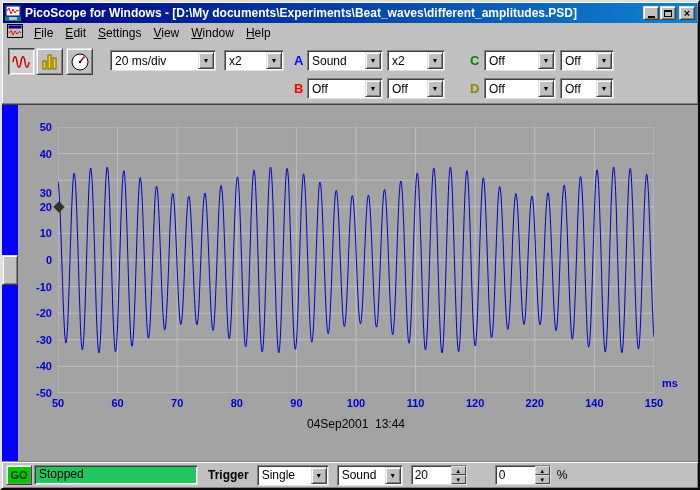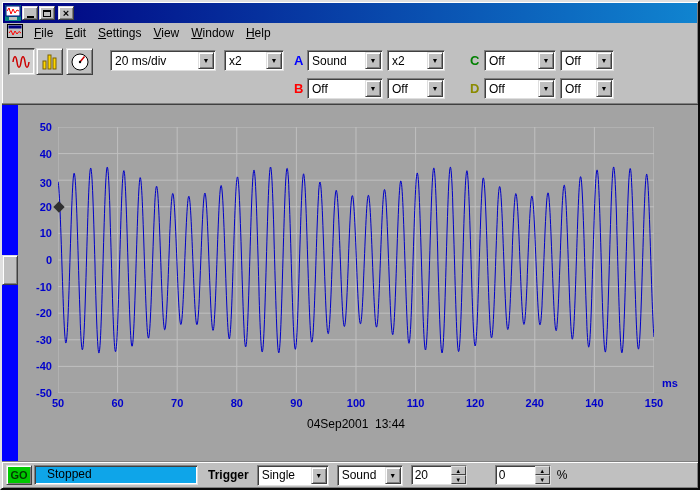--- a/index.html
+++ b/index.html
@@ -55,23 +55,23 @@
   .xtick{position:absolute;top:0;width:40px;margin-left:-20px;text-align:center;font-size:11px;font-weight:bold;}
   #ms-label{position:absolute;left:644px;top:272px;font-size:11px;font-weight:bold;}
   #timestamp{position:absolute;left:40px;top:312px;width:596px;text-align:center;font-size:12px;color:#000;white-space:pre;}
   #trigger-marker{position:absolute;left:37px;width:8px;height:8px;background:#303030;transform:rotate(45deg);}
 
   
   .statusbar{height:27px;border-top:1px solid #808080;box-shadow:inset 0 1px 0 #ffffff;display:flex;align-items:center;padding-left:4px;}
   .go-btn{width:26px;height:20px;font-size:11px;font-weight:bold;color:#003800;background:#00c800;border:1px solid;
     border-color:#dfdfdf #404040 #404040 #dfdfdf;box-shadow:inset 1px 1px 0 #fff,inset -1px -1px 0 #808080;
     padding:0;font-family:inherit;flex:none;}
-  .status-field{width:164px;height:20px;margin-left:2px;background:#0ea5e9;border:1px solid;
+  .status-field{width:164px;height:20px;margin-left:2px;background:#22c55e;border:1px solid;
     border-color:#808080 #dfdfdf #dfdfdf #808080;box-shadow:inset 1px 1px 0 #404040,inset -1px -1px 0 #fff;
-    font-size:12px;line-height:17px;padding-left:12px;color:#000;flex:none;}
+    font-size:12px;line-height:17px;padding-left:4px;color:#000;flex:none;}
   .trigger-label{font-size:12px;font-weight:bold;margin-left:10px;flex:none;}
   .combo.sb{position:static;flex:none;margin-left:8px;}
   .spin{width:56px;height:20px;margin-left:8px;background:#fff;border:1px solid;
     border-color:#808080 #dfdfdf #dfdfdf #808080;box-shadow:inset 1px 1px 0 #404040,inset -1px -1px 0 #fff;
     display:flex;align-items:stretch;flex:none;}
   .spin2{margin-left:28px;}
   .spin-text{flex:1;font-size:12px;padding-left:3px;display:flex;align-items:center;color:#000;}
   .spin-btns{width:15px;display:flex;flex-direction:column;}
   .spin-b{flex:1;background:#c0c0c0;border:1px solid;border-color:#dfdfdf #404040 #404040 #dfdfdf;
     font-size:6px;line-height:6px;display:flex;align-items:center;justify-content:center;color:#000;}
@@ -84,20 +84,21 @@
 
   <div class="titlebar">
     <span class="app-icon">
       <svg width="16" height="16" viewBox="0 0 16 16">
         <rect x="0" y="0" width="16" height="16" fill="#008080"></rect>
         <rect x="1" y="1" width="14" height="10" fill="#ffffff" stroke="#000080"></rect>
         <path d="M2 6 L4 3 L6 9 L8 4 L10 8 L12 5 L14 6" stroke="#ff0000" fill="none"></path>
         <rect x="4" y="12" width="8" height="3" fill="#c0c0c0"></rect>
       </svg>
     </span>
+    <span class="title-text">PicoScope for Windows - [D:\My documents\Experiments\Beat_waves\different_amplitudes.PSD]</span>
     <span class="tbtn">
         <span class="glyph-min"></span>
       </span>
     <span class="tbtn">
         <span class="glyph-restore"></span>
       </span>
     <span class="tbtn tbtn-close">
         <span class="glyph-close">×</span>
       </span>
   </div>
@@ -215,40 +216,40 @@
           <line x1="0" y1="159.6" x2="596" y2="159.6" stroke="#c0c0c0"></line>
           <line x1="0" y1="186.2" x2="596" y2="186.2" stroke="#c0c0c0"></line>
           <line x1="0" y1="212.8" x2="596" y2="212.8" stroke="#c0c0c0"></line>
           <line x1="0" y1="239.4" x2="596" y2="239.4" stroke="#c0c0c0"></line>
           <line x1="0" y1="266" x2="596" y2="266" stroke="#c0c0c0"></line>
           <path d="M0.0 54.7L0.3 56.1L0.6 58.6L0.9 62.1L1.2 66.5L1.5 71.8L1.8 77.9L2.1 84.7L2.4 92.2L2.7 100.3L3.0 108.8L3.3 117.7L3.6 126.8L3.9 136.0L4.2 145.2L4.5 154.3L4.8 163.2L5.1 171.6L5.4 179.7L5.7 187.1L6.0 193.8L6.3 199.8L6.6 205.0L6.9 209.2L7.2 212.4L7.4 214.6L7.7 215.8L8.0 215.9L8.3 214.9L8.6 212.9L8.9 209.8L9.2 205.7L9.5 200.6L9.8 194.7L10.1 187.9L10.4 180.4L10.7 172.3L11.0 163.6L11.3 154.5L11.6 145.1L11.9 135.5L12.2 125.9L12.5 116.3L12.8 106.9L13.1 97.8L13.4 89.1L13.7 81.0L14.0 73.5L14.3 66.8L14.6 60.9L14.9 55.9L15.2 51.9L15.5 48.9L15.8 47.0L16.1 46.2L16.4 46.6L16.7 48.0L17.0 50.5L17.3 54.2L17.6 58.8L17.9 64.4L18.2 70.9L18.5 78.2L18.8 86.2L19.1 94.9L19.4 104.1L19.7 113.6L20.0 123.5L20.3 133.5L20.6 143.5L20.9 153.4L21.2 163.0L21.5 172.3L21.8 181.1L22.1 189.3L22.3 196.8L22.6 203.5L22.9 209.4L23.2 214.2L23.5 218.0L23.8 220.7L24.1 222.4L24.4 222.8L24.7 222.1L25.0 220.3L25.3 217.4L25.6 213.3L25.9 208.3L26.2 202.2L26.5 195.3L26.8 187.5L27.1 179.0L27.4 170.0L27.7 160.4L28.0 150.5L28.3 140.3L28.6 130.0L28.9 119.8L29.2 109.7L29.5 99.9L29.8 90.5L30.1 81.6L30.4 73.3L30.7 65.8L31.0 59.2L31.3 53.5L31.6 48.8L31.9 45.2L32.2 42.7L32.5 41.3L32.8 41.1L33.1 42.1L33.4 44.3L33.7 47.5L34.0 51.9L34.3 57.3L34.6 63.7L34.9 71.0L35.2 79.1L35.5 87.9L35.8 97.2L36.1 107.0L36.4 117.2L36.7 127.6L37.0 138.0L37.2 148.4L37.5 158.6L37.8 168.5L38.1 178.0L38.4 186.8L38.7 195.0L39.0 202.4L39.3 209.0L39.6 214.5L39.9 219.0L40.2 222.5L40.5 224.8L40.8 225.9L41.1 225.8L41.4 224.6L41.7 222.1L42.0 218.6L42.3 213.9L42.6 208.3L42.9 201.6L43.2 194.1L43.5 185.8L43.8 176.8L44.1 167.3L44.4 157.4L44.7 147.1L45.0 136.6L45.3 126.1L45.6 115.7L45.9 105.5L46.2 95.7L46.5 86.3L46.8 77.5L47.1 69.5L47.4 62.2L47.7 55.9L48.0 50.5L48.3 46.2L48.6 43.0L48.9 41.0L49.2 40.1L49.5 40.4L49.8 41.9L50.1 44.6L50.4 48.3L50.7 53.2L51.0 59.1L51.3 65.9L51.6 73.5L51.9 81.9L52.1 91.0L52.4 100.6L52.7 110.6L53.0 120.8L53.3 131.2L53.6 141.7L53.9 152.0L54.2 162.0L54.5 171.7L54.8 180.9L55.1 189.4L55.4 197.2L55.7 204.2L56.0 210.3L56.3 215.4L56.6 219.4L56.9 222.3L57.2 224.1L57.5 224.7L57.8 224.2L58.1 222.4L58.4 219.6L58.7 215.6L59.0 210.6L59.3 204.6L59.6 197.7L59.9 190.0L60.2 181.5L60.5 172.5L60.8 163.0L61.1 153.1L61.4 142.9L61.7 132.7L62.0 122.5L62.3 112.4L62.6 102.6L62.9 93.2L63.2 84.4L63.5 76.1L63.8 68.7L64.1 62.0L64.4 56.3L64.7 51.6L65.0 47.9L65.3 45.3L65.6 43.9L65.9 43.6L66.2 44.4L66.5 46.4L66.8 49.5L67.0 53.6L67.3 58.7L67.6 64.8L67.9 71.8L68.2 79.5L68.5 87.9L68.8 96.8L69.1 106.2L69.4 115.9L69.7 125.8L70.0 135.8L70.3 145.7L70.6 155.4L70.9 164.8L71.2 173.8L71.5 182.2L71.8 190.0L72.1 197.0L72.4 203.2L72.7 208.4L73.0 212.7L73.3 216.0L73.6 218.1L73.9 219.2L74.2 219.1L74.5 218.0L74.8 215.7L75.1 212.4L75.4 208.1L75.7 202.8L76.0 196.7L76.3 189.7L76.6 182.0L76.9 173.8L77.2 165.0L77.5 155.8L77.8 146.4L78.1 136.8L78.4 127.2L78.7 117.8L79.0 108.5L79.3 99.6L79.6 91.1L79.9 83.3L80.2 76.0L80.5 69.6L80.8 64.0L81.1 59.3L81.4 55.6L81.7 52.8L81.9 51.2L82.2 50.6L82.5 51.0L82.8 52.6L83.1 55.1L83.4 58.7L83.7 63.2L84.0 68.6L84.3 74.8L84.6 81.8L84.9 89.4L85.2 97.5L85.5 106.1L85.8 115.0L86.1 124.1L86.4 133.2L86.7 142.4L87.0 151.3L87.3 160.0L87.6 168.4L87.9 176.2L88.2 183.4L88.5 190.0L88.8 195.7L89.1 200.7L89.4 204.7L89.7 207.8L90.0 209.9L90.3 211.0L90.6 211.1L90.9 210.1L91.2 208.1L91.5 205.2L91.8 201.3L92.1 196.6L92.4 191.0L92.7 184.7L93.0 177.7L93.3 170.2L93.6 162.3L93.9 153.9L94.2 145.4L94.5 136.7L94.8 128.0L95.1 119.4L95.4 111.0L95.7 102.9L96.0 95.2L96.3 88.1L96.6 81.6L96.8 75.8L97.1 70.8L97.4 66.6L97.7 63.4L98.0 61.0L98.3 59.6L98.6 59.2L98.9 59.8L99.2 61.3L99.5 63.7L99.8 67.1L100.1 71.3L100.4 76.4L100.7 82.1L101.0 88.5L101.3 95.5L101.6 103.0L101.9 110.8L102.2 118.9L102.5 127.1L102.8 135.4L103.1 143.6L103.4 151.6L103.7 159.4L104.0 166.8L104.3 173.7L104.6 180.0L104.9 185.7L105.2 190.7L105.5 194.8L105.8 198.2L106.1 200.6L106.4 202.2L106.7 202.8L107.0 202.5L107.3 201.2L107.6 199.0L107.9 196.0L108.2 192.1L108.5 187.5L108.8 182.1L109.1 176.1L109.4 169.6L109.7 162.6L110.0 155.2L110.3 147.5L110.6 139.6L110.9 131.7L111.2 123.9L111.5 116.2L111.7 108.7L112.0 101.6L112.3 94.9L112.6 88.8L112.9 83.3L113.2 78.5L113.5 74.4L113.8 71.1L114.1 68.7L114.4 67.1L114.7 66.5L115.0 66.7L115.3 67.8L115.6 69.9L115.9 72.7L116.2 76.4L116.5 80.8L116.8 85.9L117.1 91.7L117.4 98.0L117.7 104.7L118.0 111.8L118.3 119.2L118.6 126.8L118.9 134.4L119.2 142.0L119.5 149.4L119.8 156.7L120.1 163.5L120.4 170.0L120.7 175.9L121.0 181.3L121.3 185.9L121.6 189.9L121.9 193.0L122.2 195.4L122.5 196.8L122.8 197.5L123.1 197.2L123.4 196.1L123.7 194.1L124.0 191.2L124.3 187.6L124.6 183.3L124.9 178.2L125.2 172.6L125.5 166.4L125.8 159.8L126.1 152.8L126.4 145.5L126.6 138.1L126.9 130.6L127.2 123.2L127.5 115.9L127.8 108.8L128.1 102.0L128.4 95.7L128.7 89.9L129.0 84.7L129.3 80.2L129.6 76.4L129.9 73.3L130.2 71.1L130.5 69.7L130.8 69.2L131.1 69.5L131.4 70.7L131.7 72.8L132.0 75.7L132.3 79.4L132.6 83.8L132.9 88.9L133.2 94.6L133.5 100.8L133.8 107.4L134.1 114.5L134.4 121.7L134.7 129.2L135.0 136.7L135.3 144.1L135.6 151.4L135.9 158.5L136.2 165.2L136.5 171.5L136.8 177.3L137.1 182.5L137.4 187.0L137.7 190.8L138.0 193.8L138.3 196.0L138.6 197.3L138.9 197.7L139.2 197.3L139.5 196.0L139.8 193.8L140.1 190.8L140.4 187.0L140.7 182.5L141.0 177.3L141.3 171.4L141.5 165.0L141.8 158.2L142.1 151.0L142.4 143.6L142.7 136.0L143.0 128.3L143.3 120.7L143.6 113.2L143.9 106.0L144.2 99.1L144.5 92.7L144.8 86.8L145.1 81.5L145.4 76.9L145.7 73.0L146.0 70.0L146.3 67.7L146.6 66.4L146.9 66.0L147.2 66.4L147.5 67.8L147.8 70.0L148.1 73.1L148.4 77.1L148.7 81.8L149.0 87.2L149.3 93.2L149.6 99.8L149.9 106.9L150.2 114.3L150.5 122.0L150.8 129.9L151.1 137.9L151.4 145.8L151.7 153.6L152.0 161.1L152.3 168.3L152.6 175.0L152.9 181.2L153.2 186.8L153.5 191.6L153.8 195.7L154.1 199.0L154.4 201.4L154.7 202.9L155.0 203.4L155.3 203.1L155.6 201.7L155.9 199.5L156.2 196.3L156.4 192.3L156.7 187.5L157.0 182.0L157.3 175.7L157.6 168.9L157.9 161.6L158.2 153.8L158.5 145.8L158.8 137.5L159.1 129.2L159.4 120.9L159.7 112.7L160.0 104.7L160.3 97.1L160.6 89.9L160.9 83.3L161.2 77.3L161.5 72.0L161.8 67.5L162.1 63.9L162.4 61.1L162.7 59.3L163.0 58.5L163.3 58.7L163.6 59.8L163.9 61.9L164.2 65.0L164.5 69.0L164.8 73.8L165.1 79.4L165.4 85.8L165.7 92.8L166.0 100.4L166.3 108.4L166.6 116.8L166.9 125.4L167.2 134.2L167.5 143.0L167.8 151.7L168.1 160.2L168.4 168.3L168.7 176.0L169.0 183.2L169.3 189.8L169.6 195.6L169.9 200.7L170.2 204.8L170.5 208.1L170.8 210.4L171.1 211.6L171.3 211.9L171.6 211.1L171.9 209.3L172.2 206.4L172.5 202.7L172.8 197.9L173.1 192.4L173.4 186.0L173.7 178.9L174.0 171.2L174.3 162.9L174.6 154.2L174.9 145.3L175.2 136.1L175.5 126.8L175.8 117.6L176.1 108.6L176.4 99.9L176.7 91.5L177.0 83.7L177.3 76.5L177.6 69.9L177.9 64.2L178.2 59.4L178.5 55.5L178.8 52.6L179.1 50.7L179.4 49.9L179.7 50.2L180.0 51.5L180.3 53.9L180.6 57.3L180.9 61.8L181.2 67.1L181.5 73.4L181.8 80.4L182.1 88.1L182.4 96.5L182.7 105.3L183.0 114.5L183.3 124.0L183.6 133.7L183.9 143.3L184.2 152.9L184.5 162.2L184.8 171.2L185.1 179.7L185.4 187.6L185.7 194.9L186.0 201.4L186.2 207.0L186.5 211.6L186.8 215.3L187.1 217.9L187.4 219.5L187.7 219.9L188.0 219.2L188.3 217.4L188.6 214.5L188.9 210.5L189.2 205.6L189.5 199.6L189.8 192.8L190.1 185.3L190.4 177.0L190.7 168.2L191.0 158.8L191.3 149.1L191.6 139.2L191.9 129.2L192.2 119.2L192.5 109.4L192.8 99.8L193.1 90.7L193.4 82.0L193.7 74.0L194.0 66.8L194.3 60.4L194.6 54.9L194.9 50.3L195.2 46.9L195.5 44.5L195.8 43.3L196.1 43.2L196.4 44.2L196.7 46.5L197.0 49.8L197.3 54.2L197.6 59.6L197.9 65.9L198.2 73.1L198.5 81.2L198.8 89.8L199.1 99.1L199.4 108.8L199.7 118.8L200.0 129.0L200.3 139.3L200.6 149.6L200.9 159.6L201.1 169.3L201.4 178.6L201.7 187.3L202.0 195.3L202.3 202.5L202.6 208.8L202.9 214.2L203.2 218.6L203.5 221.8L203.8 224.0L204.1 224.9L204.4 224.7L204.7 223.4L205.0 220.8L205.3 217.2L205.6 212.5L205.9 206.7L206.2 200.0L206.5 192.5L206.8 184.1L207.1 175.1L207.4 165.6L207.7 155.7L208.0 145.4L208.3 135.0L208.6 124.5L208.9 114.2L209.2 104.1L209.5 94.3L209.8 85.0L210.1 76.4L210.4 68.4L210.7 61.3L211.0 55.1L211.3 49.9L211.6 45.7L211.9 42.6L212.2 40.7L212.5 40.0L212.8 40.5L213.1 42.1L213.4 44.9L213.7 48.8L214.0 53.8L214.3 59.8L214.6 66.7L214.9 74.5L215.2 83.0L215.5 92.2L215.8 101.9L216.0 112.0L216.3 122.3L216.6 132.8L216.9 143.3L217.2 153.7L217.5 163.8L217.8 173.5L218.1 182.6L218.4 191.2L218.7 199.0L219.0 205.9L219.3 212.0L219.6 217.0L219.9 220.9L220.2 223.7L220.5 225.4L220.8 225.9L221.1 225.2L221.4 223.3L221.7 220.3L222.0 216.2L222.3 211.0L222.6 204.8L222.9 197.7L223.2 189.8L223.5 181.1L223.8 171.9L224.1 162.2L224.4 152.1L224.7 141.8L225.0 131.3L225.3 120.9L225.6 110.7L225.9 100.8L226.2 91.3L226.5 82.3L226.8 74.0L227.1 66.4L227.4 59.7L227.7 54.0L228.0 49.2L228.3 45.6L228.6 43.0L228.9 41.6L229.2 41.4L229.5 42.3L229.8 44.5L230.1 47.7L230.4 52.0L230.7 57.3L230.9 63.6L231.2 70.8L231.5 78.8L231.8 87.4L232.1 96.6L232.4 106.3L232.7 116.3L233.0 126.4L233.3 136.7L233.6 146.9L233.9 156.9L234.2 166.5L234.5 175.7L234.8 184.4L235.1 192.4L235.4 199.6L235.7 205.9L236.0 211.3L236.3 215.7L236.6 219.0L236.9 221.2L237.2 222.3L237.5 222.2L237.8 221.0L238.1 218.6L238.4 215.2L238.7 210.7L239.0 205.3L239.3 198.9L239.6 191.7L239.9 183.7L240.2 175.2L240.5 166.1L240.8 156.6L241.1 146.8L241.4 136.9L241.7 126.9L242.0 117.1L242.3 107.5L242.6 98.2L242.9 89.4L243.2 81.2L243.5 73.7L243.8 66.9L244.1 61.1L244.4 56.1L244.7 52.2L245.0 49.3L245.3 47.5L245.6 46.8L245.8 47.3L246.1 48.8L246.4 51.4L246.7 55.0L247.0 59.7L247.3 65.2L247.6 71.7L247.9 78.9L248.2 86.7L248.5 95.2L248.8 104.1L249.1 113.3L249.4 122.8L249.7 132.4L250.0 141.9L250.3 151.3L250.6 160.5L250.9 169.2L251.2 177.5L251.5 185.2L251.8 192.1L252.1 198.3L252.4 203.6L252.7 208.0L253.0 211.3L253.3 213.7L253.6 215.0L253.9 215.2L254.2 214.4L254.5 212.5L254.8 209.6L255.1 205.8L255.4 200.9L255.7 195.3L256.0 188.8L256.3 181.6L256.6 173.8L256.9 165.6L257.2 156.9L257.5 147.9L257.8 138.8L258.1 129.7L258.4 120.6L258.7 111.7L259.0 103.1L259.3 95.0L259.6 87.4L259.9 80.4L260.2 74.1L260.5 68.6L260.7 64.0L261.0 60.3L261.3 57.5L261.6 55.8L261.9 55.0L262.2 55.3L262.5 56.6L262.8 58.9L263.1 62.2L263.4 66.3L263.7 71.4L264.0 77.2L264.3 83.7L264.6 90.9L264.9 98.5L265.2 106.6L265.5 115.0L265.8 123.6L266.1 132.3L266.4 141.0L266.7 149.5L267.0 157.8L267.3 165.7L267.6 173.2L267.9 180.1L268.2 186.3L268.5 191.9L268.8 196.6L269.1 200.5L269.4 203.4L269.7 205.4L270.0 206.5L270.3 206.6L270.6 205.7L270.9 203.8L271.2 201.1L271.5 197.4L271.8 192.9L272.1 187.6L272.4 181.6L272.7 175.0L273.0 167.9L273.3 160.3L273.6 152.4L273.9 144.3L274.2 136.0L274.5 127.8L274.8 119.6L275.1 111.7L275.4 104.0L275.6 96.8L275.9 90.1L276.2 84.0L276.5 78.6L276.8 73.9L277.1 70.0L277.4 67.0L277.7 64.8L278.0 63.6L278.3 63.3L278.6 64.0L278.9 65.6L279.2 68.0L279.5 71.4L279.8 75.5L280.1 80.4L280.4 86.0L280.7 92.2L281.0 98.9L281.3 106.1L281.6 113.6L281.9 121.3L282.2 129.2L282.5 137.1L282.8 144.9L283.1 152.5L283.4 159.8L283.7 166.8L284.0 173.2L284.3 179.2L284.6 184.4L284.9 189.0L285.2 192.8L285.5 195.8L285.8 197.9L286.1 199.1L286.4 199.5L286.7 198.9L287.0 197.4L287.3 195.1L287.6 192.0L287.9 188.0L288.2 183.4L288.5 178.0L288.8 172.1L289.1 165.6L289.4 158.7L289.7 151.5L290.0 144.1L290.3 136.5L290.5 128.9L290.8 121.3L291.1 113.9L291.4 106.8L291.7 100.1L292.0 93.9L292.3 88.1L292.6 83.0L292.9 78.6L293.2 75.0L293.5 72.1L293.8 70.0L294.1 68.9L294.4 68.6L294.7 69.2L295.0 70.6L295.3 72.9L295.6 76.0L295.9 79.9L296.2 84.5L296.5 89.8L296.8 95.6L297.1 102.0L297.4 108.7L297.7 115.8L298.0 123.2L298.3 130.6L298.6 138.1L298.9 145.5L299.2 152.7L299.5 159.7L299.8 166.3L300.1 172.4L300.4 178.0L300.7 183.0L301.0 187.3L301.3 190.8L301.6 193.6L301.9 195.5L302.2 196.6L302.5 196.8L302.8 196.2L303.1 194.6L303.4 192.3L303.7 189.1L304.0 185.1L304.3 180.5L304.6 175.2L304.9 169.3L305.2 162.9L305.4 156.1L305.7 148.9L306.0 141.6L306.3 134.1L306.6 126.6L306.9 119.2L307.2 112.0L307.5 105.0L307.8 98.4L308.1 92.3L308.4 86.7L308.7 81.8L309.0 77.5L309.3 74.0L309.6 71.3L309.9 69.4L310.2 68.4L310.5 68.3L310.8 69.0L311.1 70.6L311.4 73.1L311.7 76.4L312.0 80.5L312.3 85.3L312.6 90.7L312.9 96.8L313.2 103.3L313.5 110.3L313.8 117.6L314.1 125.1L314.4 132.8L314.7 140.4L315.0 148.0L315.3 155.4L315.6 162.5L315.9 169.3L316.2 175.5L316.5 181.2L316.8 186.3L317.1 190.7L317.4 194.3L317.7 197.0L318.0 198.9L318.3 200.0L318.6 200.1L318.9 199.3L319.2 197.6L319.5 195.1L319.8 191.6L320.1 187.4L320.3 182.5L320.6 176.8L320.9 170.6L321.2 163.8L321.5 156.6L321.8 149.0L322.1 141.2L322.4 133.3L322.7 125.3L323.0 117.4L323.3 109.7L323.6 102.3L323.9 95.2L324.2 88.7L324.5 82.7L324.8 77.3L325.1 72.7L325.4 68.9L325.7 65.9L326.0 63.9L326.3 62.7L326.6 62.5L326.9 63.2L327.2 64.8L327.5 67.4L327.8 70.8L328.1 75.1L328.4 80.2L328.7 86.0L329.0 92.5L329.3 99.5L329.6 107.0L329.9 114.9L330.2 123.0L330.5 131.4L330.8 139.7L331.1 148.0L331.4 156.2L331.7 164.1L332.0 171.5L332.3 178.5L332.6 185.0L332.9 190.7L333.2 195.8L333.5 200.0L333.8 203.3L334.1 205.7L334.4 207.2L334.7 207.7L335.0 207.2L335.2 205.7L335.5 203.3L335.8 199.9L336.1 195.6L336.4 190.5L336.7 184.6L337.0 178.0L337.3 170.7L337.6 163.0L337.9 154.8L338.2 146.3L338.5 137.6L338.8 128.8L339.1 120.0L339.4 111.4L339.7 103.0L340.0 94.9L340.3 87.4L340.6 80.4L340.9 74.0L341.2 68.4L341.5 63.7L341.8 59.8L342.1 56.9L342.4 54.9L342.7 54.0L343.0 54.1L343.3 55.3L343.6 57.4L343.9 60.6L344.2 64.7L344.5 69.7L344.8 75.6L345.1 82.3L345.4 89.6L345.7 97.5L346.0 105.9L346.3 114.7L346.6 123.8L346.9 133.0L347.2 142.3L347.5 151.5L347.8 160.4L348.1 169.1L348.4 177.3L348.7 184.9L349.0 191.9L349.3 198.2L349.6 203.6L349.9 208.2L350.1 211.7L350.4 214.3L350.7 215.8L351.0 216.3L351.3 215.6L351.6 213.9L351.9 211.2L352.2 207.4L352.5 202.6L352.8 197.0L353.1 190.4L353.4 183.2L353.7 175.2L354.0 166.7L354.3 157.7L354.6 148.3L354.9 138.8L355.2 129.1L355.5 119.4L355.8 109.9L356.1 100.7L356.4 91.8L356.7 83.5L357.0 75.8L357.3 68.8L357.6 62.6L357.9 57.3L358.2 52.9L358.5 49.6L358.8 47.3L359.1 46.1L359.4 46.1L359.7 47.2L360.0 49.4L360.3 52.6L360.6 56.9L360.9 62.2L361.2 68.4L361.5 75.5L361.8 83.3L362.1 91.8L362.4 100.9L362.7 110.3L363.0 120.1L363.3 130.1L363.6 140.1L363.9 150.1L364.2 159.9L364.5 169.3L364.8 178.3L365.0 186.7L365.3 194.5L365.6 201.5L365.9 207.6L366.2 212.8L366.5 217.0L366.8 220.1L367.1 222.1L367.4 223.0L367.7 222.7L368.0 221.2L368.3 218.7L368.6 215.0L368.9 210.2L369.2 204.5L369.5 197.8L369.8 190.3L370.1 182.1L370.4 173.2L370.7 163.8L371.0 154.0L371.3 143.8L371.6 133.6L371.9 123.3L372.2 113.1L372.5 103.1L372.8 93.6L373.1 84.5L373.4 76.0L373.7 68.2L374.0 61.3L374.3 55.2L374.6 50.2L374.9 46.2L375.2 43.3L375.5 41.5L375.8 40.9L376.1 41.5L376.4 43.3L376.7 46.2L377.0 50.2L377.3 55.3L377.6 61.4L377.9 68.3L378.2 76.2L378.5 84.7L378.8 93.9L379.1 103.6L379.4 113.7L379.7 124.0L379.9 134.4L380.2 144.9L380.5 155.2L380.8 165.2L381.1 174.8L381.4 183.9L381.7 192.3L382.0 200.0L382.3 206.9L382.6 212.8L382.9 217.6L383.2 221.5L383.5 224.1L383.8 225.7L384.1 226.0L384.4 225.2L384.7 223.1L385.0 220.0L385.3 215.7L385.6 210.4L385.9 204.0L386.2 196.8L386.5 188.8L386.8 180.0L387.1 170.7L387.4 160.8L387.7 150.6L388.0 140.2L388.3 129.7L388.6 119.3L388.9 109.0L389.2 99.0L389.5 89.5L389.8 80.5L390.1 72.2L390.4 64.7L390.7 58.0L391.0 52.3L391.3 47.6L391.6 44.1L391.9 41.6L392.2 40.3L392.5 40.2L392.8 41.3L393.1 43.6L393.4 47.0L393.7 51.5L394.0 57.0L394.3 63.5L394.6 70.8L394.8 79.0L395.1 87.8L395.4 97.2L395.7 107.1L396.0 117.3L396.3 127.6L396.6 138.1L396.9 148.4L397.2 158.6L397.5 168.4L397.8 177.7L398.1 186.5L398.4 194.6L398.7 201.8L399.0 208.2L399.3 213.7L399.6 218.0L399.9 221.3L400.2 223.5L400.5 224.5L400.8 224.4L401.1 223.0L401.4 220.5L401.7 217.0L402.0 212.3L402.3 206.6L402.6 200.0L402.9 192.6L403.2 184.4L403.5 175.6L403.8 166.2L404.1 156.4L404.4 146.4L404.7 136.2L405.0 126.0L405.3 115.8L405.6 105.9L405.9 96.4L406.2 87.4L406.5 79.0L406.8 71.2L407.1 64.3L407.4 58.3L407.7 53.2L408.0 49.2L408.3 46.3L408.6 44.4L408.9 43.7L409.2 44.2L409.5 45.8L409.7 48.5L410.0 52.3L410.3 57.1L410.6 62.8L410.9 69.5L411.2 76.9L411.5 85.1L411.8 93.8L412.1 103.1L412.4 112.7L412.7 122.5L413.0 132.4L413.3 142.3L413.6 152.1L413.9 161.6L414.2 170.7L414.5 179.3L414.8 187.3L415.1 194.6L415.4 201.0L415.7 206.6L416.0 211.2L416.3 214.8L416.6 217.3L416.9 218.7L417.2 219.0L417.5 218.2L417.8 216.4L418.1 213.4L418.4 209.4L418.7 204.5L419.0 198.6L419.3 191.9L419.6 184.5L419.9 176.4L420.2 167.8L420.5 158.8L420.8 149.5L421.1 140.0L421.4 130.4L421.7 120.9L422.0 111.6L422.3 102.6L422.6 94.0L422.9 85.9L423.2 78.5L423.5 71.8L423.8 66.0L424.1 61.0L424.4 56.9L424.6 53.9L424.9 51.9L425.2 50.9L425.5 51.1L425.8 52.2L426.1 54.5L426.4 57.7L426.7 61.9L427.0 67.0L427.3 73.0L427.6 79.7L427.9 87.0L428.2 95.0L428.5 103.4L428.8 112.2L429.1 121.2L429.4 130.3L429.7 139.4L430.0 148.4L430.3 157.2L430.6 165.6L430.9 173.6L431.2 181.0L431.5 187.7L431.8 193.8L432.1 198.9L432.4 203.3L432.7 206.6L433.0 209.1L433.3 210.5L433.6 210.8L433.9 210.2L434.2 208.6L434.5 205.9L434.8 202.4L435.1 197.9L435.4 192.6L435.7 186.6L436.0 179.8L436.3 172.5L436.6 164.7L436.9 156.5L437.2 148.0L437.5 139.4L437.8 130.7L438.1 122.1L438.4 113.6L438.7 105.5L439.0 97.7L439.3 90.4L439.5 83.8L439.8 77.8L440.1 72.5L440.4 68.1L440.7 64.6L441.0 61.9L441.3 60.2L441.6 59.5L441.9 59.8L442.2 61.0L442.5 63.2L442.8 66.3L443.1 70.2L443.4 75.0L443.7 80.5L444.0 86.7L444.3 93.5L444.6 100.8L444.9 108.5L445.2 116.5L445.5 124.6L445.8 132.9L446.1 141.1L446.4 149.2L446.7 157.0L447.0 164.5L447.3 171.5L447.6 178.0L447.9 183.9L448.2 189.1L448.5 193.5L448.8 197.0L449.1 199.8L449.4 201.6L449.7 202.4L450.0 202.4L450.3 201.4L450.6 199.5L450.9 196.8L451.2 193.2L451.5 188.7L451.8 183.6L452.1 177.8L452.4 171.4L452.7 164.5L453.0 157.3L453.3 149.7L453.6 141.9L453.9 134.0L454.2 126.2L454.4 118.4L454.7 110.9L455.0 103.7L455.3 96.9L455.6 90.6L455.9 85.0L456.2 79.9L456.5 75.6L456.8 72.1L457.1 69.5L457.4 67.7L457.7 66.7L458.0 66.7L458.3 67.6L458.6 69.4L458.9 72.0L459.2 75.4L459.5 79.6L459.8 84.5L460.1 90.1L460.4 96.2L460.7 102.8L461.0 109.9L461.3 117.2L461.6 124.7L461.9 132.3L462.2 139.9L462.5 147.4L462.8 154.6L463.1 161.6L463.4 168.2L463.7 174.2L464.0 179.7L464.3 184.6L464.6 188.7L464.9 192.1L465.2 194.7L465.5 196.4L465.8 197.3L466.1 197.3L466.4 196.4L466.7 194.6L467.0 192.0L467.3 188.6L467.6 184.5L467.9 179.6L468.2 174.2L468.5 168.1L468.8 161.6L469.1 154.7L469.3 147.5L469.6 140.1L469.9 132.7L470.2 125.2L470.5 117.9L470.8 110.7L471.1 103.9L471.4 97.4L471.7 91.5L472.0 86.1L472.3 81.4L472.6 77.3L472.9 74.1L473.2 71.6L473.5 70.0L473.8 69.2L474.1 69.3L474.4 70.3L474.7 72.1L475.0 74.8L475.3 78.2L475.6 82.5L475.9 87.4L476.2 92.9L476.5 99.0L476.8 105.5L477.1 112.5L477.4 119.7L477.7 127.1L478.0 134.6L478.3 142.1L478.6 149.5L478.9 156.6L479.2 163.5L479.5 169.9L479.8 175.8L480.1 181.2L480.4 185.9L480.7 189.9L481.0 193.1L481.3 195.6L481.6 197.1L481.9 197.8L482.2 197.6L482.5 196.6L482.8 194.6L483.1 191.9L483.4 188.3L483.7 183.9L484.0 178.9L484.2 173.2L484.5 167.0L484.8 160.2L485.1 153.1L485.4 145.7L485.7 138.2L486.0 130.5L486.3 122.8L486.6 115.3L486.9 108.0L487.2 101.0L487.5 94.4L487.8 88.3L488.1 82.8L488.4 78.0L488.7 73.9L489.0 70.6L489.3 68.1L489.6 66.5L489.9 65.8L490.2 66.0L490.5 67.1L490.8 69.1L491.1 72.0L491.4 75.7L491.7 80.2L492.0 85.4L492.3 91.3L492.6 97.7L492.9 104.7L493.2 112.0L493.5 119.7L493.8 127.6L494.1 135.6L494.4 143.5L494.7 151.4L495.0 159.0L495.3 166.3L495.6 173.2L495.9 179.6L496.2 185.4L496.5 190.5L496.8 194.8L497.1 198.4L497.4 201.0L497.7 202.8L498.0 203.6L498.3 203.5L498.6 202.5L498.9 200.5L499.1 197.6L499.4 193.9L499.7 189.3L500.0 183.9L500.3 177.9L500.6 171.2L500.9 164.0L501.2 156.3L501.5 148.3L501.8 140.1L502.1 131.7L502.4 123.4L502.7 115.1L503.0 107.0L503.3 99.2L503.6 91.9L503.9 85.1L504.2 78.8L504.5 73.3L504.8 68.6L505.1 64.6L505.4 61.6L505.7 59.5L506.0 58.4L506.3 58.2L506.6 59.1L506.9 60.9L507.2 63.7L507.5 67.4L507.8 71.9L508.1 77.4L508.4 83.5L508.7 90.4L509.0 97.8L509.3 105.7L509.6 114.0L509.9 122.6L510.2 131.4L510.5 140.2L510.8 149.0L511.1 157.6L511.4 165.9L511.7 173.8L512.0 181.2L512.3 188.0L512.6 194.1L512.9 199.4L513.2 203.9L513.5 207.4L513.8 210.0L514.0 211.6L514.3 212.2L514.6 211.7L514.9 210.3L515.2 207.7L515.5 204.2L515.8 199.8L516.1 194.5L516.4 188.3L516.7 181.4L517.0 173.9L517.3 165.7L517.6 157.2L517.9 148.3L518.2 139.1L518.5 129.8L518.8 120.6L519.1 111.5L519.4 102.6L519.7 94.1L520.0 86.0L520.3 78.6L520.6 71.8L520.9 65.8L521.2 60.6L521.5 56.4L521.8 53.2L522.1 50.9L522.4 49.8L522.7 49.7L523.0 50.7L523.3 52.7L523.6 55.8L523.9 60.0L524.2 65.0L524.5 71.0L524.8 77.8L525.1 85.4L525.4 93.5L525.7 102.2L526.0 111.4L526.3 120.8L526.6 130.5L526.9 140.2L527.2 149.8L527.5 159.2L527.8 168.4L528.1 177.1L528.4 185.2L528.7 192.7L528.9 199.5L529.2 205.4L529.5 210.4L529.8 214.4L530.1 217.4L530.4 219.3L530.7 220.1L531.0 219.8L531.3 218.3L531.6 215.8L531.9 212.2L532.2 207.5L532.5 201.9L532.8 195.4L533.1 188.0L533.4 180.0L533.7 171.3L534.0 162.1L534.3 152.5L534.6 142.6L534.9 132.6L535.2 122.6L535.5 112.6L535.8 102.9L536.1 93.6L536.4 84.8L536.7 76.5L537.0 69.0L537.3 62.3L537.6 56.5L537.9 51.6L538.2 47.8L538.5 45.0L538.8 43.4L539.1 42.9L539.4 43.6L539.7 45.4L540.0 48.4L540.3 52.4L540.6 57.5L540.9 63.5L541.2 70.5L541.5 78.2L541.8 86.7L542.1 95.8L542.4 105.4L542.7 115.3L543.0 125.5L543.3 135.8L543.6 146.1L543.8 156.2L544.1 166.1L544.4 175.5L544.7 184.4L545.0 192.7L545.3 200.2L545.6 206.9L545.9 212.6L546.2 217.3L546.5 220.9L546.8 223.5L547.1 224.8L547.4 225.0L547.7 224.1L548.0 221.9L548.3 218.7L548.6 214.3L548.9 208.9L549.2 202.5L549.5 195.2L549.8 187.1L550.1 178.3L550.4 169.0L550.7 159.1L551.0 149.0L551.3 138.6L551.6 128.1L551.9 117.7L552.2 107.5L552.5 97.6L552.8 88.1L553.1 79.3L553.4 71.0L553.7 63.6L554.0 57.1L554.3 51.5L554.6 47.0L554.9 43.5L555.2 41.2L555.5 40.1L555.8 40.1L556.1 41.4L556.4 43.8L556.7 47.3L557.0 51.9L557.3 57.6L557.6 64.2L557.9 71.7L558.2 80.0L558.5 89.0L558.7 98.5L559.0 108.5L559.3 118.7L559.6 129.2L559.9 139.7L560.2 150.1L560.5 160.3L560.8 170.2L561.1 179.5L561.4 188.3L561.7 196.4L562.0 203.6L562.3 210.0L562.6 215.3L562.9 219.6L563.2 222.9L563.5 224.9L563.8 225.8L564.1 225.5L564.4 224.0L564.7 221.4L565.0 217.6L565.3 212.8L565.6 207.0L565.9 200.2L566.2 192.5L566.5 184.1L566.8 175.1L567.1 165.5L567.4 155.6L567.7 145.3L568.0 134.9L568.3 124.5L568.6 114.2L568.9 104.2L569.2 94.5L569.5 85.4L569.8 76.8L570.1 69.0L570.4 62.0L570.7 55.9L571.0 50.8L571.3 46.8L571.6 43.9L571.9 42.1L572.2 41.5L572.5 42.0L572.8 43.7L573.1 46.6L573.4 50.5L573.6 55.5L573.9 61.5L574.2 68.4L574.5 76.1L574.8 84.5L575.1 93.5L575.4 103.0L575.7 112.9L576.0 123.0L576.3 133.2L576.6 143.4L576.9 153.4L577.2 163.2L577.5 172.6L577.8 181.4L578.1 189.6L578.4 197.1L578.7 203.7L579.0 209.4L579.3 214.1L579.6 217.8L579.9 220.4L580.2 221.8L580.5 222.1L580.8 221.3L581.1 219.4L581.4 216.3L581.7 212.2L582.0 207.0L582.3 201.0L582.6 194.1L582.9 186.4L583.2 178.0L583.5 169.1L583.8 159.8L584.1 150.1L584.4 140.2L584.7 130.3L585.0 120.4L585.3 110.7L585.6 101.4L585.9 92.4L586.2 84.0L586.5 76.3L586.8 69.3L587.1 63.1L587.4 57.9L587.7 53.6L588.0 50.4L588.3 48.2L588.6 47.2L588.8 47.2L589.1 48.4L589.4 50.6L589.7 53.9L590.0 58.2L590.3 63.5L590.6 69.6L590.9 76.6L591.2 84.2L591.5 92.4L591.8 101.2L592.1 110.3L592.4 119.7L592.7 129.2L593.0 138.8L593.3 148.2L593.6 157.4L593.9 166.3L594.2 174.7L594.5 182.5L594.8 189.7L595.1 196.1L595.4 201.7L595.7 206.4L596.0 210.1" fill="none" stroke="#0000c8" stroke-width="1"></path>
         </svg>
       <div id="y-labels">
           <div class="ytick" style="top: -6px; color: rgb(0, 0, 204);">50</div>
           <div class="ytick" style="top: 20.6px; color: rgb(0, 0, 204);">40</div>
-          <div class="ytick" style="top: 50px; color: rgb(0, 0, 204); margin-left: 16px;">30</div>
+          <div class="ytick" style="top: 60px; color: rgb(0, 0, 204); margin-left: 16px;">30</div>
           <div class="ytick" style="top: 73.8px; color: rgb(0, 0, 204);">20</div>
           <div class="ytick" style="top: 100.4px; color: rgb(0, 0, 204);">10</div>
           <div class="ytick" style="top: 127px; color: rgb(0, 0, 204);">0</div>
           <div class="ytick" style="top: 153.6px; color: rgb(0, 0, 204);">-10</div>
           <div class="ytick" style="top: 180.2px; color: rgb(0, 0, 204);">-20</div>
           <div class="ytick" style="top: 206.8px; color: rgb(0, 0, 204);">-30</div>
           <div class="ytick" style="top: 233.4px; color: rgb(0, 0, 204);">-40</div>
           <div class="ytick" style="top: 260px; color: rgb(0, 0, 204);">-50</div>
         </div>
       <div id="x-labels">
           <div class="xtick" style="left: 0px; color: rgb(0, 0, 204);">50</div>
           <div class="xtick" style="left: 59.6px; color: rgb(0, 0, 204);">60</div>
           <div class="xtick" style="left: 119.2px; color: rgb(0, 0, 204);">70</div>
           <div class="xtick" style="left: 178.8px; color: rgb(0, 0, 204);">80</div>
           <div class="xtick" style="left: 238.4px; color: rgb(0, 0, 204);">90</div>
           <div class="xtick" style="left: 298px; color: rgb(0, 0, 204);">100</div>
           <div class="xtick" style="left: 357.6px; color: rgb(0, 0, 204);">110</div>
           <div class="xtick" style="left: 417.2px; color: rgb(0, 0, 204);">120</div>
-          <div class="xtick" style="left: 476.8px; color: rgb(0, 0, 204);">240</div>
+          <div class="xtick" style="left: 476.8px; color: rgb(0, 0, 204);">220</div>
           <div class="xtick" style="left: 536.4px; color: rgb(0, 0, 204);">140</div>
           <div class="xtick" style="left: 596px; color: rgb(0, 0, 204);">150</div>
         </div>
       <div id="ms-label" style="color: rgb(0, 0, 204);">ms</div>
       <div id="timestamp">04Sep2001  13:44</div>
       <div id="trigger-marker" style="top: 97.8px;"></div>
     </div>
   </div>
 
   <div class="statusbar">

